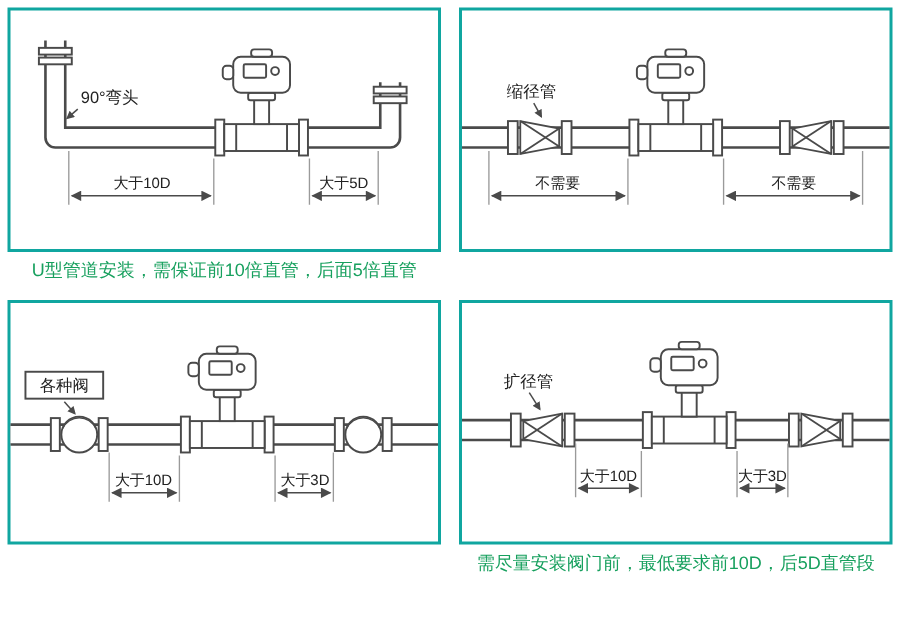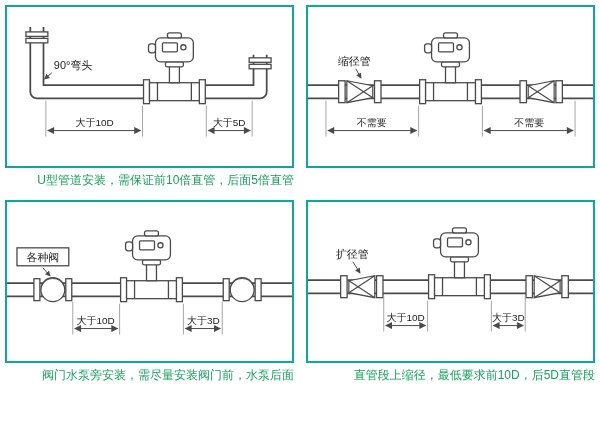--- a/index.html
+++ b/index.html
@@ -2,21 +2,21 @@
 <html style="--accent: #10a6a0; --caption: #17a05e; --line: #4a4a4a;"><head>
 <meta charset="utf-8">
 <style>
   html,body{margin:0;padding:0;background:#ffffff;}
   body{width:600px;height:429px;overflow:hidden;font-family:"Liberation Sans",sans-serif;}
   .page{width:600px;height:429px;box-sizing:border-box;padding:5px 5px 0 5px;background:#fff;}
   .grid{display:grid;grid-template-columns:1fr 1fr;column-gap:12px;row-gap:10px;}
   .cell{display:flex;flex-direction:column;}
   .frame{border:2px solid var(--accent,#10a6a0);background:#fff;}
   .diag{display:block;width:100%;height:auto;}
-  .caption{margin-top:4px;text-align:right;font-size:12px;line-height:1.45;
+  .caption{margin-top:4px;text-align:center;font-size:12px;line-height:1.45;
            color:var(--caption,#17a05e);}
   
   .po{fill:none;stroke:var(--line,#4a4a4a);stroke-width:15;stroke-linejoin:round;}
   .pi{fill:none;stroke:#ffffff;stroke-width:11.5;stroke-linejoin:round;}
   .ext{stroke:#9a9a9a;stroke-width:0.9;}
   .dl{stroke:var(--line,#4a4a4a);stroke-width:1;}
   .leader{stroke:var(--line,#4a4a4a);stroke-width:1;fill:none;}
   .shape rect{fill:#ffffff;stroke:var(--line,#4a4a4a);stroke-width:1.3;}
   svg text{font-family:"Liberation Sans",sans-serif;fill:#222222;}
   text.dim{font-size:10px;}
@@ -156,21 +156,20 @@
           </g>
           <g>
             <line class="ext" x1="177" y1="102" x2="177" y2="133"></line>
             <line class="ext" x1="216" y1="100" x2="216" y2="133"></line>
             <line class="dl" x1="179" y1="127" x2="214" y2="127" marker-start="url(#arr)" marker-end="url(#arr)"></line>
             <text class="dim" x="197" y="122" text-anchor="middle">大于3D</text>
           </g>
         </svg>
       </div>
       <div class="caption">
-        <div>阀门水泵旁安装，需尽量安装阀门前，水泵后面</div>
       </div>
     </section>
 
     <section class="cell">
       <div class="frame">
         <svg class="diag" viewBox="0 0 286 160">
           <path class="po" d="M-5,85 H291"></path>
           <path class="pi" d="M-5,85 H291"></path>
           <use href="#fl" xlink:href="#fl" x="36" y="85"></use>
           <use href="#cL" xlink:href="#cL" x="54" y="85"></use>
@@ -189,18 +188,18 @@
           </g>
           <g>
             <line class="ext" x1="184" y1="99" x2="184" y2="130"></line>
             <line class="ext" x1="218" y1="94" x2="218" y2="130"></line>
             <line class="dl" x1="186" y1="124" x2="216" y2="124" marker-start="url(#arr)" marker-end="url(#arr)"></line>
             <text class="dim" x="201" y="119" text-anchor="middle">大于3D</text>
           </g>
         </svg>
       </div>
       <div class="caption">
-        <div>直管段上缩径，最低要求前10D，后5D直管段</div>
+        <div>需尽量安装阀门前，最低要求前10D，后5D直管段</div>
       </div>
     </section>
 
   </div>
 </div>
 
 </body></html>

